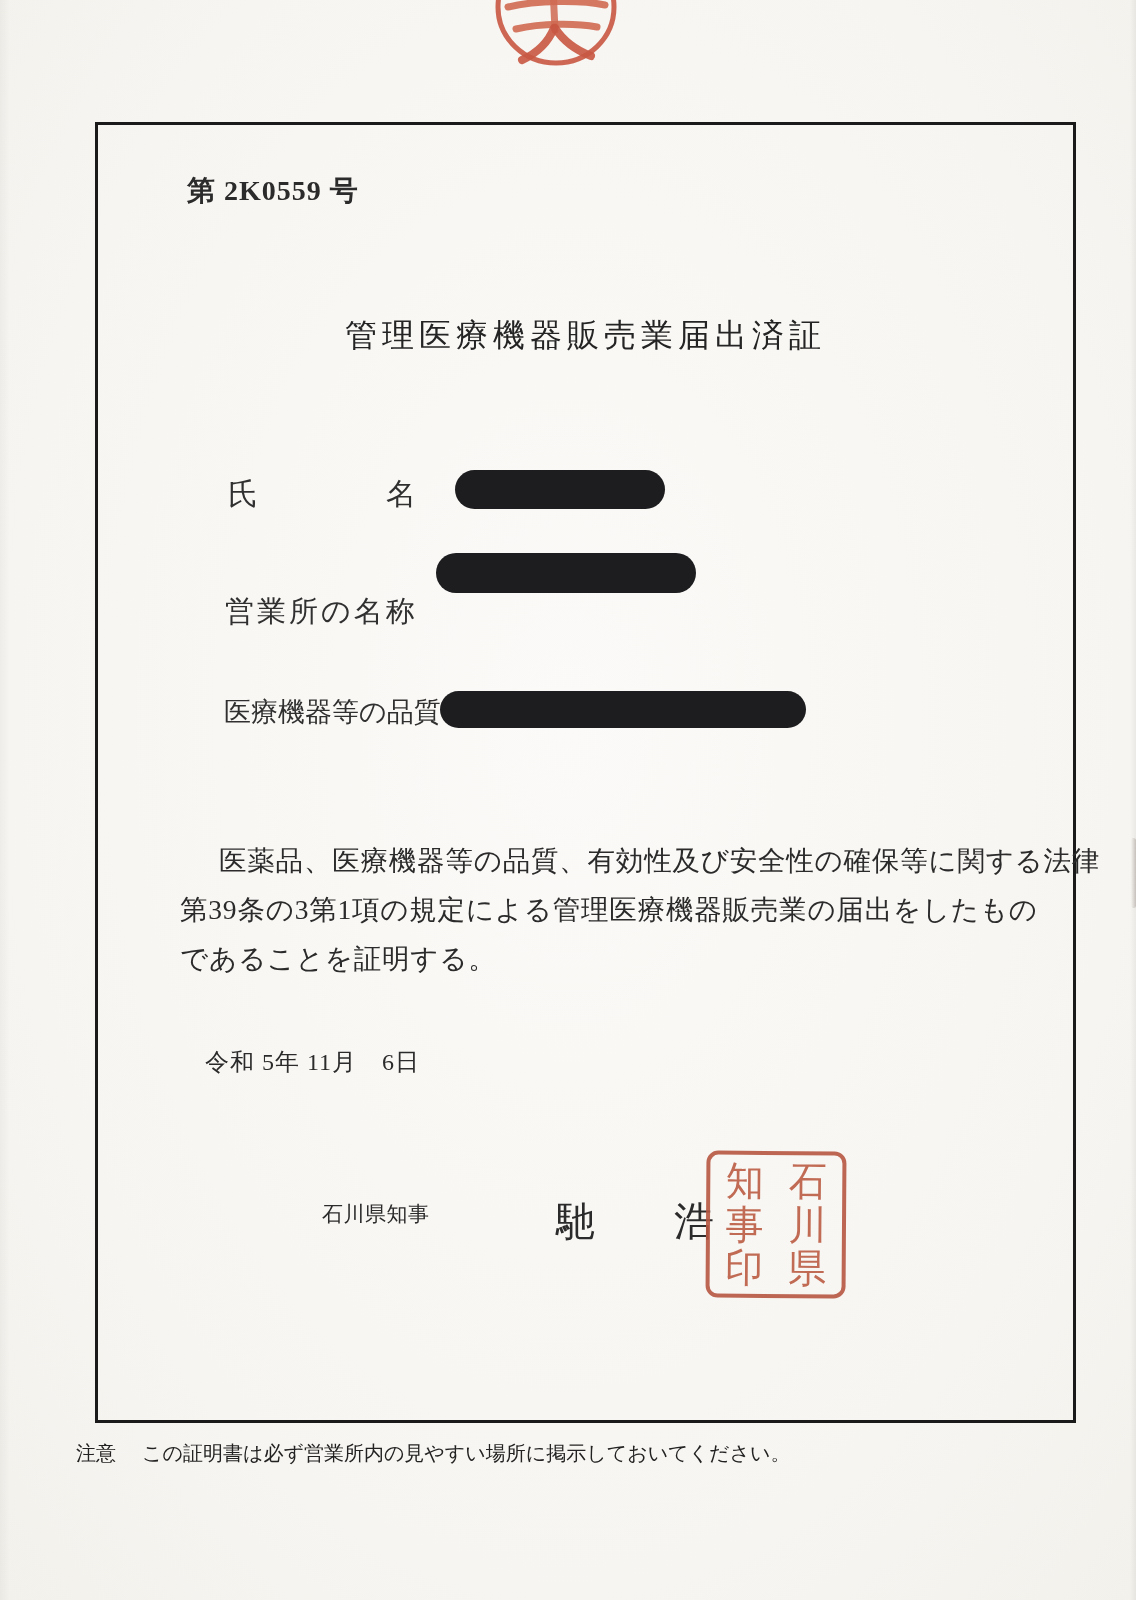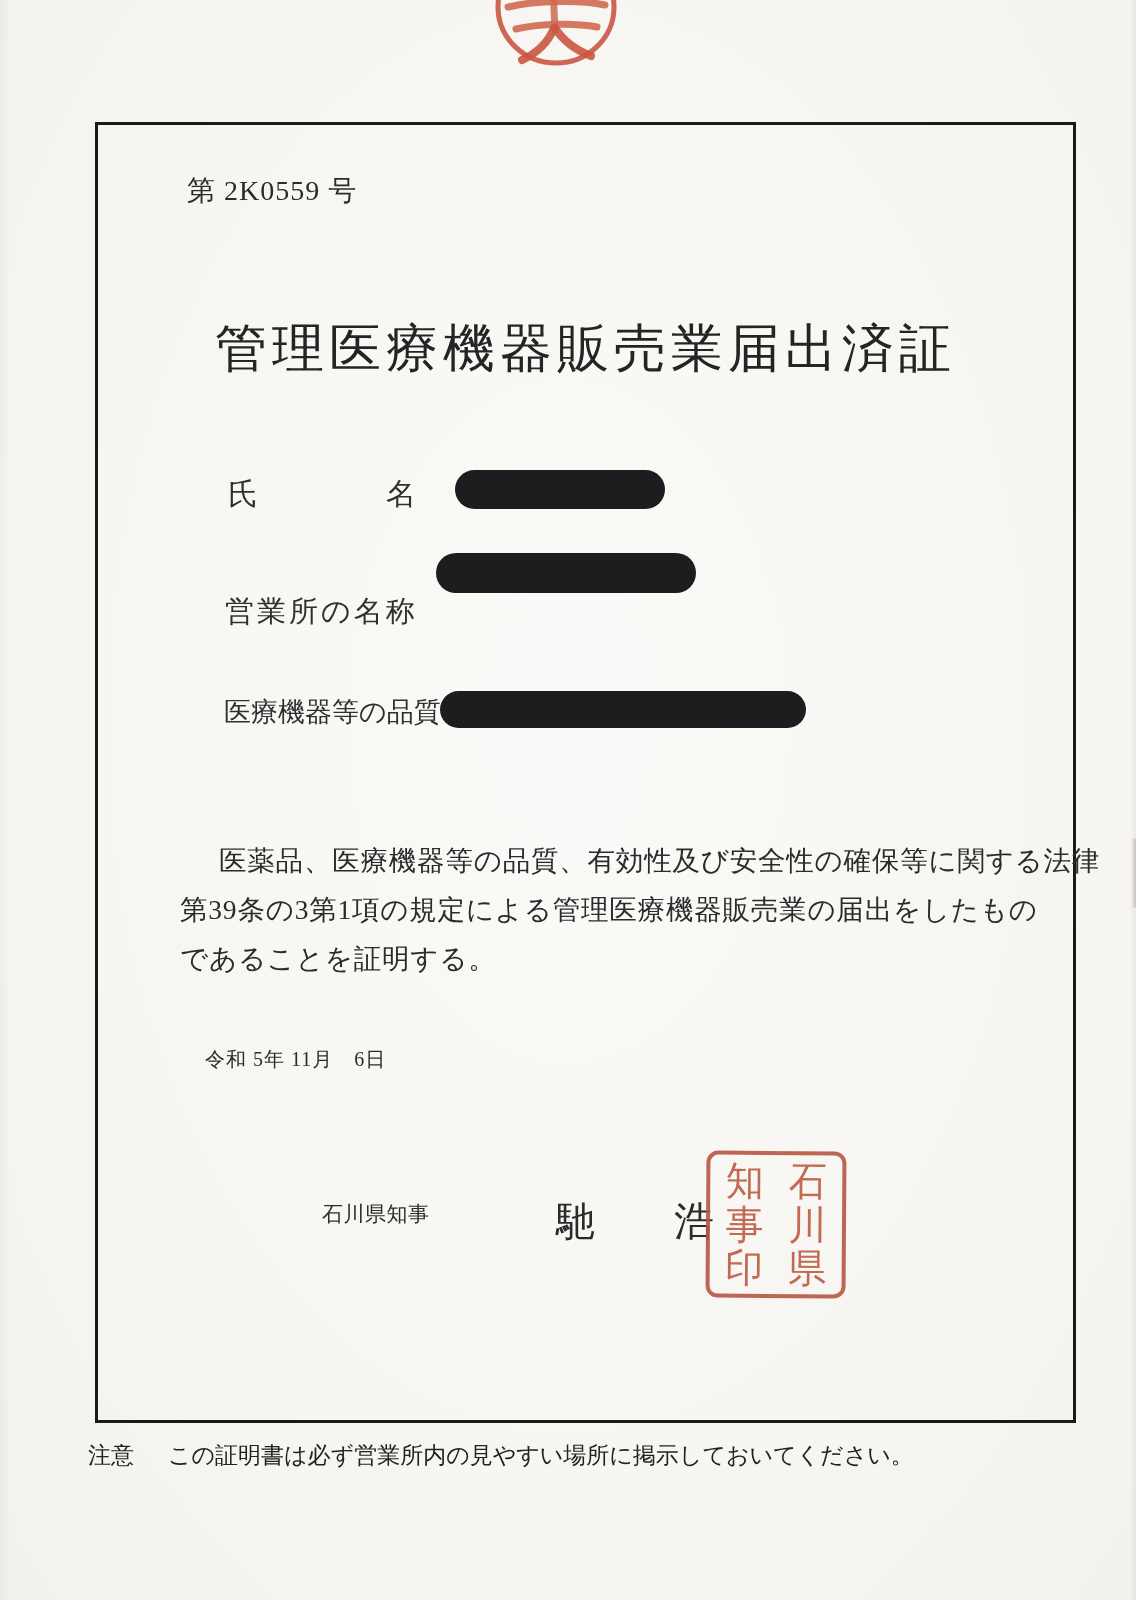--- a/index.html
+++ b/index.html
@@ -15,25 +15,25 @@
       linear-gradient(to left, rgba(0,0,0,0.05) 0, rgba(0,0,0,0) 6px),
       radial-gradient(ellipse at 50% 45%, #fbfaf8 0%, #f7f5f1 70%, #f3f1ec 100%);
     color:#2b2b2b;
   }
   .frame{
     position:absolute;left:95px;top:122px;width:981px;height:1301px;
     box-sizing:border-box;border:3px solid #1a1a1a;
   }
   .cert-no{
     position:absolute;left:187px;top:172px;
-    font-size:28px;letter-spacing:1px;white-space:pre;
+    font-size:28px;letter-spacing:1px;white-space:pre;font-weight:bold;
   }
   .title{
     position:absolute;left:95px;top:314px;width:981px;
-    text-align:center;font-size:52px;letter-spacing:5px;
+    text-align:center;font-size:32px;letter-spacing:5px;
     color:#242424;white-space:nowrap;
   }
   .field-label{position:absolute;color:#303030;white-space:nowrap;}
   .label-name{
     left:228px;top:474px;width:188px;font-size:30px;
     display:flex;justify-content:space-between;
   }
   .label-office-name{left:225px;top:592px;font-size:29px;letter-spacing:3px;}
   .label-office-addr{left:224px;top:694px;font-size:27px;letter-spacing:0;}
   .redact{
@@ -43,21 +43,21 @@
   .redact-2{left:436px;top:553px;width:260px;height:40px;}
   .redact-3{left:440px;top:691px;width:366px;height:37px;}
   .body-text{
     position:absolute;left:135px;top:836px;width:890px;
     font-size:27.5px;letter-spacing:0.8px;color:#2b2b2b;margin-left:45px;
   }
   .body-text div{line-height:49px;white-space:nowrap;}
   .body-text div:first-child{text-indent:39px;}
   .date-line{
     position:absolute;left:205px;top:1046px;
-    font-size:20px;white-space:pre;letter-spacing:1px;
+    font-size:24px;white-space:pre;letter-spacing:1px;
   }
   .issuer{
     position:absolute;left:322px;top:1200px;
     font-size:21px;letter-spacing:0.5px;white-space:nowrap;
   }
   .name-family{position:absolute;left:556px;top:1194px;font-size:40px;}
   .name-given{position:absolute;left:674px;top:1194px;font-size:40px;}
   .gov-seal{
     position:absolute;left:706px;top:1151px;width:140px;height:147px;
     box-sizing:border-box;border:4px solid rgba(182,87,65,0.9);
@@ -67,22 +67,22 @@
     grid-template-rows:repeat(3,1fr);
     grid-template-columns:repeat(2,1fr);
     padding:4px 3px;
   }
   .gov-seal span{
     display:flex;align-items:center;justify-content:center;
     font-size:38px;color:rgba(184,88,63,0.88);
     transform:scaleY(1.05);line-height:1;
   }
   .note-line{
-    position:absolute;left:88px;top:1440px;
-    display:flex;gap:34px;font-size:23px;color:#222;white-space:nowrap;
+    position:absolute;left:76px;top:1440px;
+    display:flex;gap:26px;font-size:20px;color:#222;white-space:nowrap;
   }
   .top-stamp{position:absolute;left:492px;top:-52px;}
   .scan-artifact{
     position:absolute;right:0;top:838px;width:5px;height:70px;
     background:linear-gradient(to left, rgba(90,70,60,0.25), rgba(90,70,60,0));
     border-radius:3px;
   }
 </style>
 </head>
 <body>

